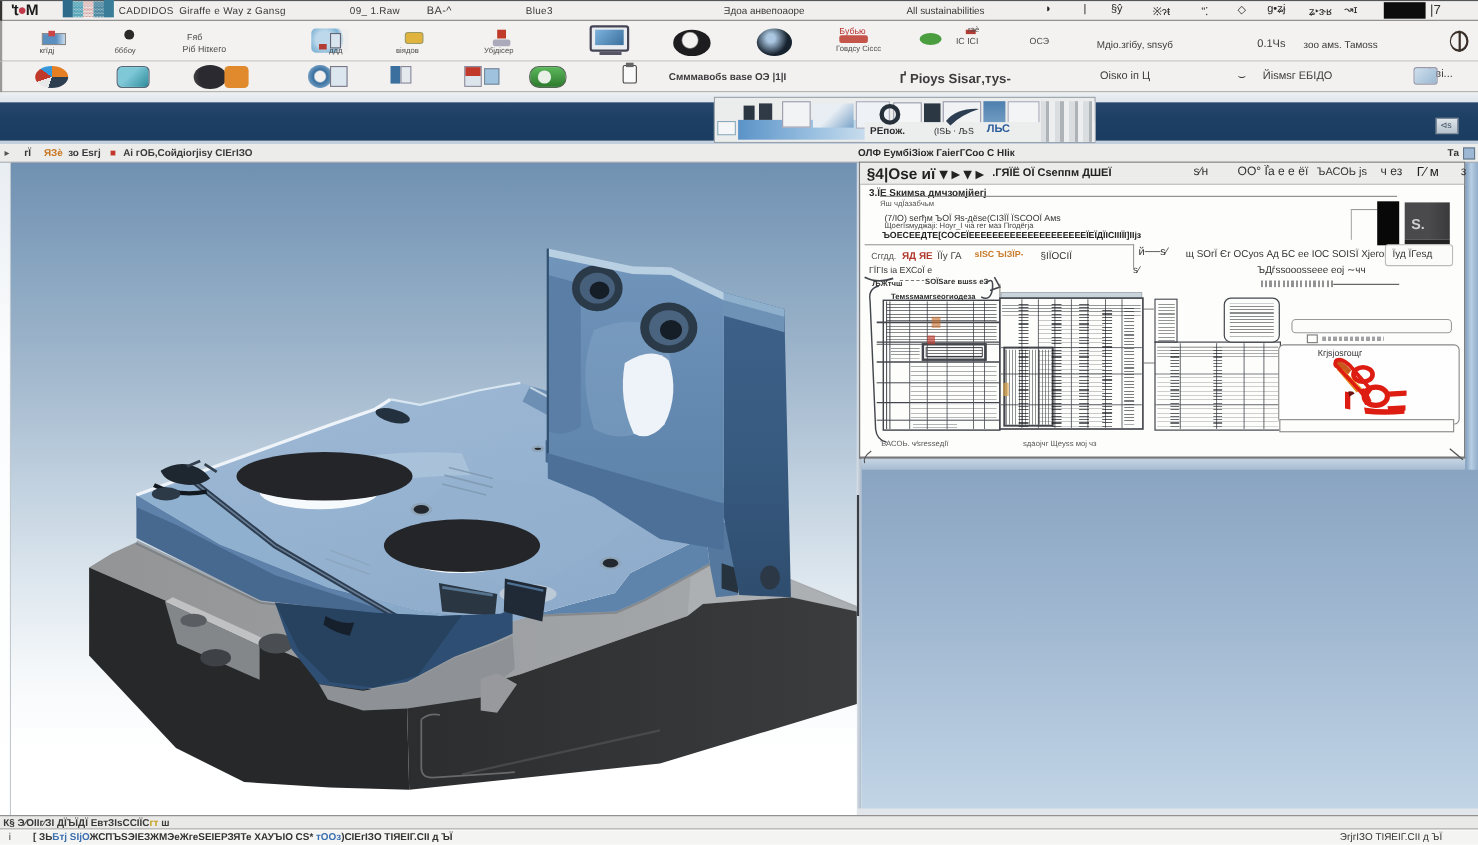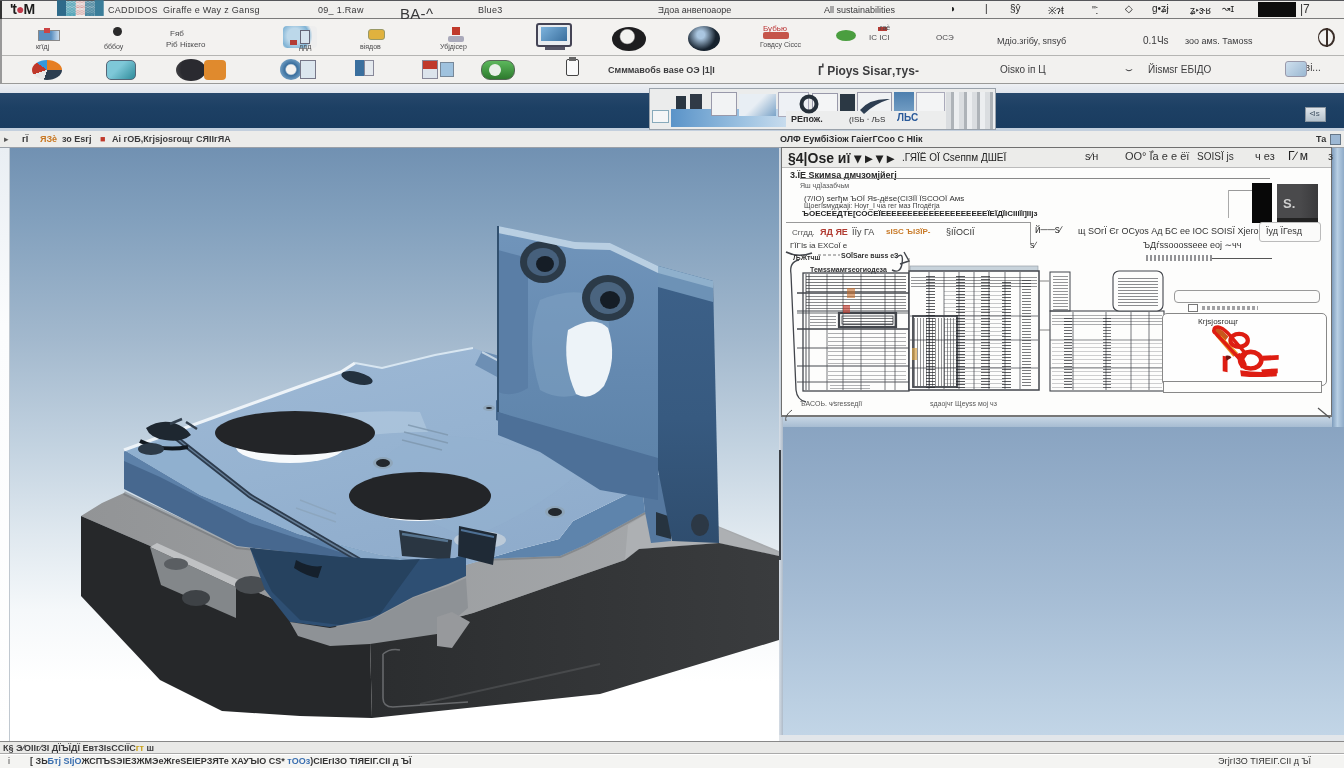--- a/index.html
+++ b/index.html
@@ -7,21 +7,21 @@
 .t{position:absolute;white-space:nowrap;color:#3a3a3c}
 </style></head><body>
 <div class="abs" style="left:0;top:0;width:1344px;height:19px;background:#f0efed;border-bottom:1px solid #7a7a7a"></div>
 <div class="abs" style="left:0;top:0;width:2px;height:19px;background:#333"></div>
 <div class="abs" style="left:0;top:0;width:1344px;height:1px;background:#55565a"></div>
 <div class="t" style="left:10px;top:1px;font-size:14px;font-weight:bold;color:#1b1b1b;letter-spacing:-1px">'t<span style="color:#c23a4a">●</span>M</div>
 <div class="t" style="left:57px;top:0px;font-size:13px;font-weight:bold;color:#2e6a8a">█<span style="color:#4aa0b5">▓</span><span style="color:#b55">▒</span><span style="color:#3a7d99">▓█</span></div>
 <div class="t" style="left:108px;top:5px;font-size:9px;color:#38383a;letter-spacing:.3px">CADDIDOS</div>
 <div class="t" style="left:163px;top:5px;font-size:9px;color:#38383a;letter-spacing:.3px">Giraffe e Way z Gansg</div>
 <div class="t" style="left:318px;top:5px;font-size:9px;color:#38383a;letter-spacing:.3px">09_  1.Raw</div>
-<div class="t" style="left:400px;top:5px;font-size:15px;color:#38383a;letter-spacing:.3px">BA-^</div>
+<div class="t" style="left:388px;top:5px;font-size:10px;color:#38383a;letter-spacing:.3px">BA-^</div>
 <div class="t" style="left:478px;top:5px;font-size:9px;color:#38383a;letter-spacing:.3px">Blue3</div>
 <div class="t" style="left:658px;top:5px;font-size:9px;color:#38383a">Ǝдоа анвепоаоре</div>
 <div class="t" style="left:824px;top:5px;font-size:9px;color:#38383a">All sustainabilities</div>
 <div class="t" style="left:950px;top:3px;font-size:10px;color:#222">◗</div>
 <div class="t" style="left:985px;top:3px;font-size:10px;color:#222">|</div>
 <div class="t" style="left:1010px;top:3px;font-size:10px;color:#222">§ŷ</div>
 <div class="t" style="left:1048px;top:3px;font-size:10px;color:#222">※ɂŧ</div>
 <div class="t" style="left:1092px;top:3px;font-size:10px;color:#222">''⁚</div>
 <div class="t" style="left:1125px;top:3px;font-size:10px;color:#222">◇</div>
 <div class="t" style="left:1152px;top:3px;font-size:10px;color:#222">ɡ•ʑɉ</div>
@@ -116,21 +116,21 @@
   </svg>
 <div class="abs" style="left:946px;top:92px;width:49px;height:37px;background:repeating-linear-gradient(90deg,#dadde0 0 5px,#aeb3b8 5px 8px,#eceef0 8px 13px)"></div>
 <div class="abs" style="left:1305px;top:107px;width:21px;height:15px;background:linear-gradient(180deg,#dfe5ea,#b5c2cd);border:1px solid #8a95a0"></div>
 <div class="t" style="left:1309px;top:109px;font-size:8px;color:#456">⊲ѕ</div>
 <div class="abs" style="left:0;top:131px;width:1344px;height:17px;background:#ececea;border-bottom:1px solid #9aa0a8"></div>
 <div class="t" style="left:4px;top:134px;font-size:9px;color:#555">▸</div>
 <div class="t" style="left:22px;top:134px;font-size:9px;font-weight:bold;color:#333">гЇ</div>
 <div class="t" style="left:40px;top:134px;font-size:9px;font-weight:bold;color:#c8761f">ЯЗѐ</div>
 <div class="t" style="left:62px;top:134px;font-size:9px;font-weight:bold;color:#3a3a3c">зо Еѕгј</div>
 <div class="t" style="left:100px;top:134px;font-size:9px;font-weight:bold;color:#c0392b">■</div>
-<div class="t" style="left:112px;top:134px;font-size:9px;font-weight:bold;color:#3a3a3c">Аі гОБ,Кгјѕјоѕгощг СЯІІгЯА</div>
+<div class="t" style="left:112px;top:134px;font-size:9px;font-weight:bold;color:#3a3a3c">Аі гОБ,Сойдіогјіѕу СІЕгІЗО</div>
 <div class="t" style="left:780px;top:134px;font-size:9px;font-weight:bold;color:#2a2a2c">ОЛФ ЕумбіЗіож ГаіегГСоо С  НІік</div>
 <div class="t" style="left:1316px;top:134px;font-size:9px;font-weight:bold;color:#333">Та</div>
 <div class="abs" style="left:1330px;top:134px;width:11px;height:11px;background:#9db8d4;border:1px solid #678"></div>
 <div class="abs" style="left:0;top:148px;width:10px;height:593px;background:linear-gradient(180deg,#e9eef3,#fbfcfd 30%,#ffffff)"></div>
 <div class="abs" style="left:9px;top:148px;width:1px;height:593px;background:#c0c8d0"></div>
 <div class="abs" style="left:10px;top:148px;width:769px;height:593px;background:linear-gradient(180deg,#7191b2 0%,#82a0bd 12%,#a2b8cd 32%,#c2d2e0 50%,#dfe8ef 65%,#f5f8fa 78%,#ffffff 90%)"></div>
 <div class="abs" style="left:779px;top:148px;width:4px;height:593px;background:linear-gradient(90deg,#d7dee6,#aebbc9)"></div>
 <div class="abs" style="left:783px;top:148px;width:561px;height:593px;background:linear-gradient(180deg,#7e9aba 0%,#87a2c0 45%,#a5bcd4 75%,#c3d6e7 100%)"></div>
 <div class="abs" style="left:1332px;top:148px;width:12px;height:279px;background:linear-gradient(90deg,#7e9cbc,#b8cfe4 45%,#8fabc8)"></div>
 <div class="abs" style="left:779px;top:735px;width:565px;height:6px;background:#e2e6ea"></div>
@@ -236,24 +236,24 @@
     <ellipse cx="610" cy="300" rx="10" ry="9" fill="#151d26"></ellipse>
     <polygon points="498,226 575,242 610,243 658,266 658,273 610,250 575,249 498,233" fill="#b9cfe2"></polygon>
     <polygon points="658,266 713,281 713,288 658,273" fill="#8fb0cc"></polygon>
     <polygon points="498,412 658,458 658,500 600,490 540,452 498,435" fill="#4d7098"></polygon>
     <path d="M498,226 L498,412" stroke="#31506f" stroke-width="2"></path>
     <ellipse cx="700" cy="525" rx="9" ry="11" fill="#2c3845"></ellipse>
   </svg>
 <div class="abs" style="left:781px;top:147px;width:551px;height:270px;background:#fdfdfc;border:1px solid #6f6f6f"></div>
 <div class="abs" style="left:782px;top:148px;width:549px;height:20px;background:#ececea;border-bottom:1px solid #bbb"></div>
 <div class="t" style="left:788px;top:150px;font-size:14px;font-weight:bold;color:#222">§4|Оѕе иї ▾ ▸ ▾ ▸</div>
-<div class="t" style="left:902px;top:152px;font-size:10px;font-weight:normal;color:#222">.ГЯЇЁ ОЇ Сѕеппм ДШЕЇ</div>
+<div class="t" style="left:902px;top:152px;font-size:10px;font-weight:bold;color:#222">.ГЯЇЁ ОЇ Сѕеппм ДШЕЇ</div>
 <div class="t" style="left:1085px;top:150px;font-size:11px;color:#333">ѕ∕н</div>
 <div class="t" style="left:1125px;top:150px;font-size:11px;color:#333">ОО° Ї̊а е е ёї</div>
-<div class="t" style="left:1197px;top:151px;font-size:10px;color:#333">ЅОІЅЇ јѕ</div>
+<div class="t" style="left:1197px;top:151px;font-size:10px;color:#333">ЪАСОЬ јѕ</div>
 <div class="t" style="left:1255px;top:150px;font-size:11px;color:#333">ч ез</div>
 <div class="t" style="left:1288px;top:149px;font-size:12px;color:#222">Г∕ м</div>
 <div class="t" style="left:1328px;top:150px;font-size:11px;color:#333">з</div>
 <div class="t" style="left:790px;top:170px;font-size:9px;font-weight:bold;color:#2a2a2a">3.ЇЕ Ѕкимѕа дмчзомјйегј</div>
 <div class="abs" style="left:800px;top:178px;width:470px;height:1px;background:#888"></div>
 <div class="t" style="left:800px;top:182px;font-size:7px;color:#555">Яш чдЇазабчьм</div>
 <div class="t" style="left:804px;top:194px;font-size:8px;color:#333">(7/ІО) ѕегђм ЪОЇ Яѕ-дёѕе(СІЗЇЇ ЇЅСООЇ Амѕ</div>
 <div class="t" style="left:804px;top:202px;font-size:7px;color:#444">Щоегїѕмуджајі: Ноуг_І чіа гег маз Пгодёгја</div>
 <div class="t" style="left:802px;top:209px;font-size:8px;font-weight:bold;color:#222;letter-spacing:0px">ЪОЕСЕЕДТЕ[СОСЕЇЕЕЕЕЕЕЕЕЕЕЕЕЕЕЕЕЕЕЕЕЇЕЇДЇІСІІІЇІ]ІІјз</div>
 <div class="abs" style="left:1228px;top:190px;width:24px;height:1px;background:#999"></div>

